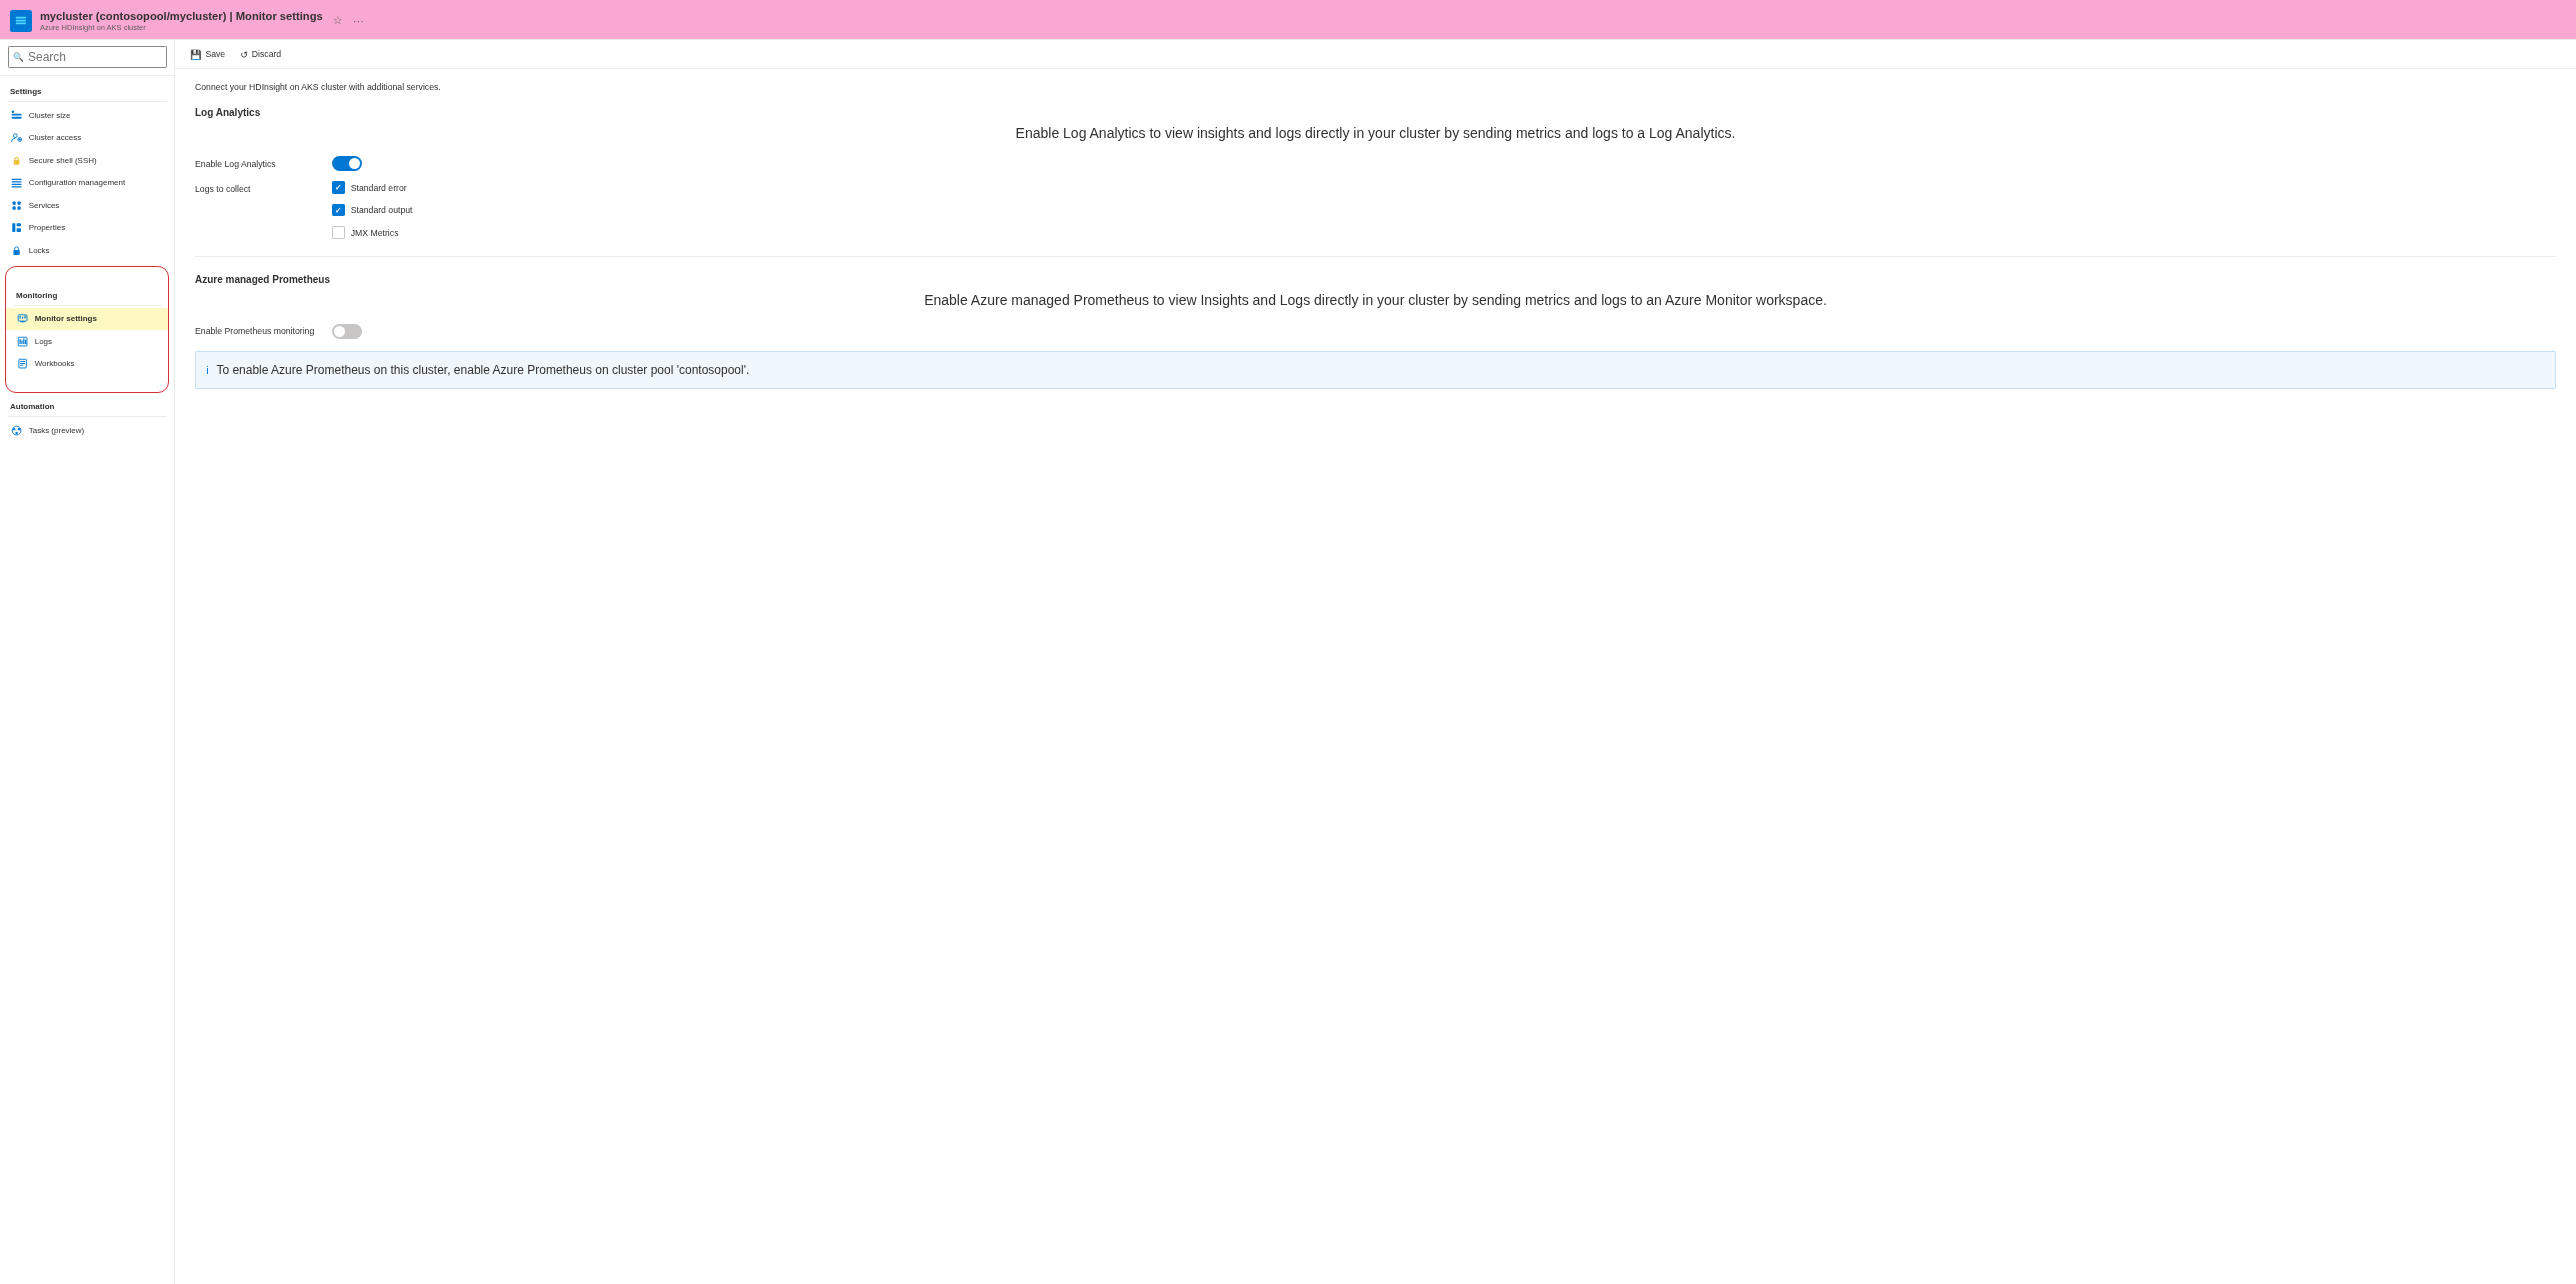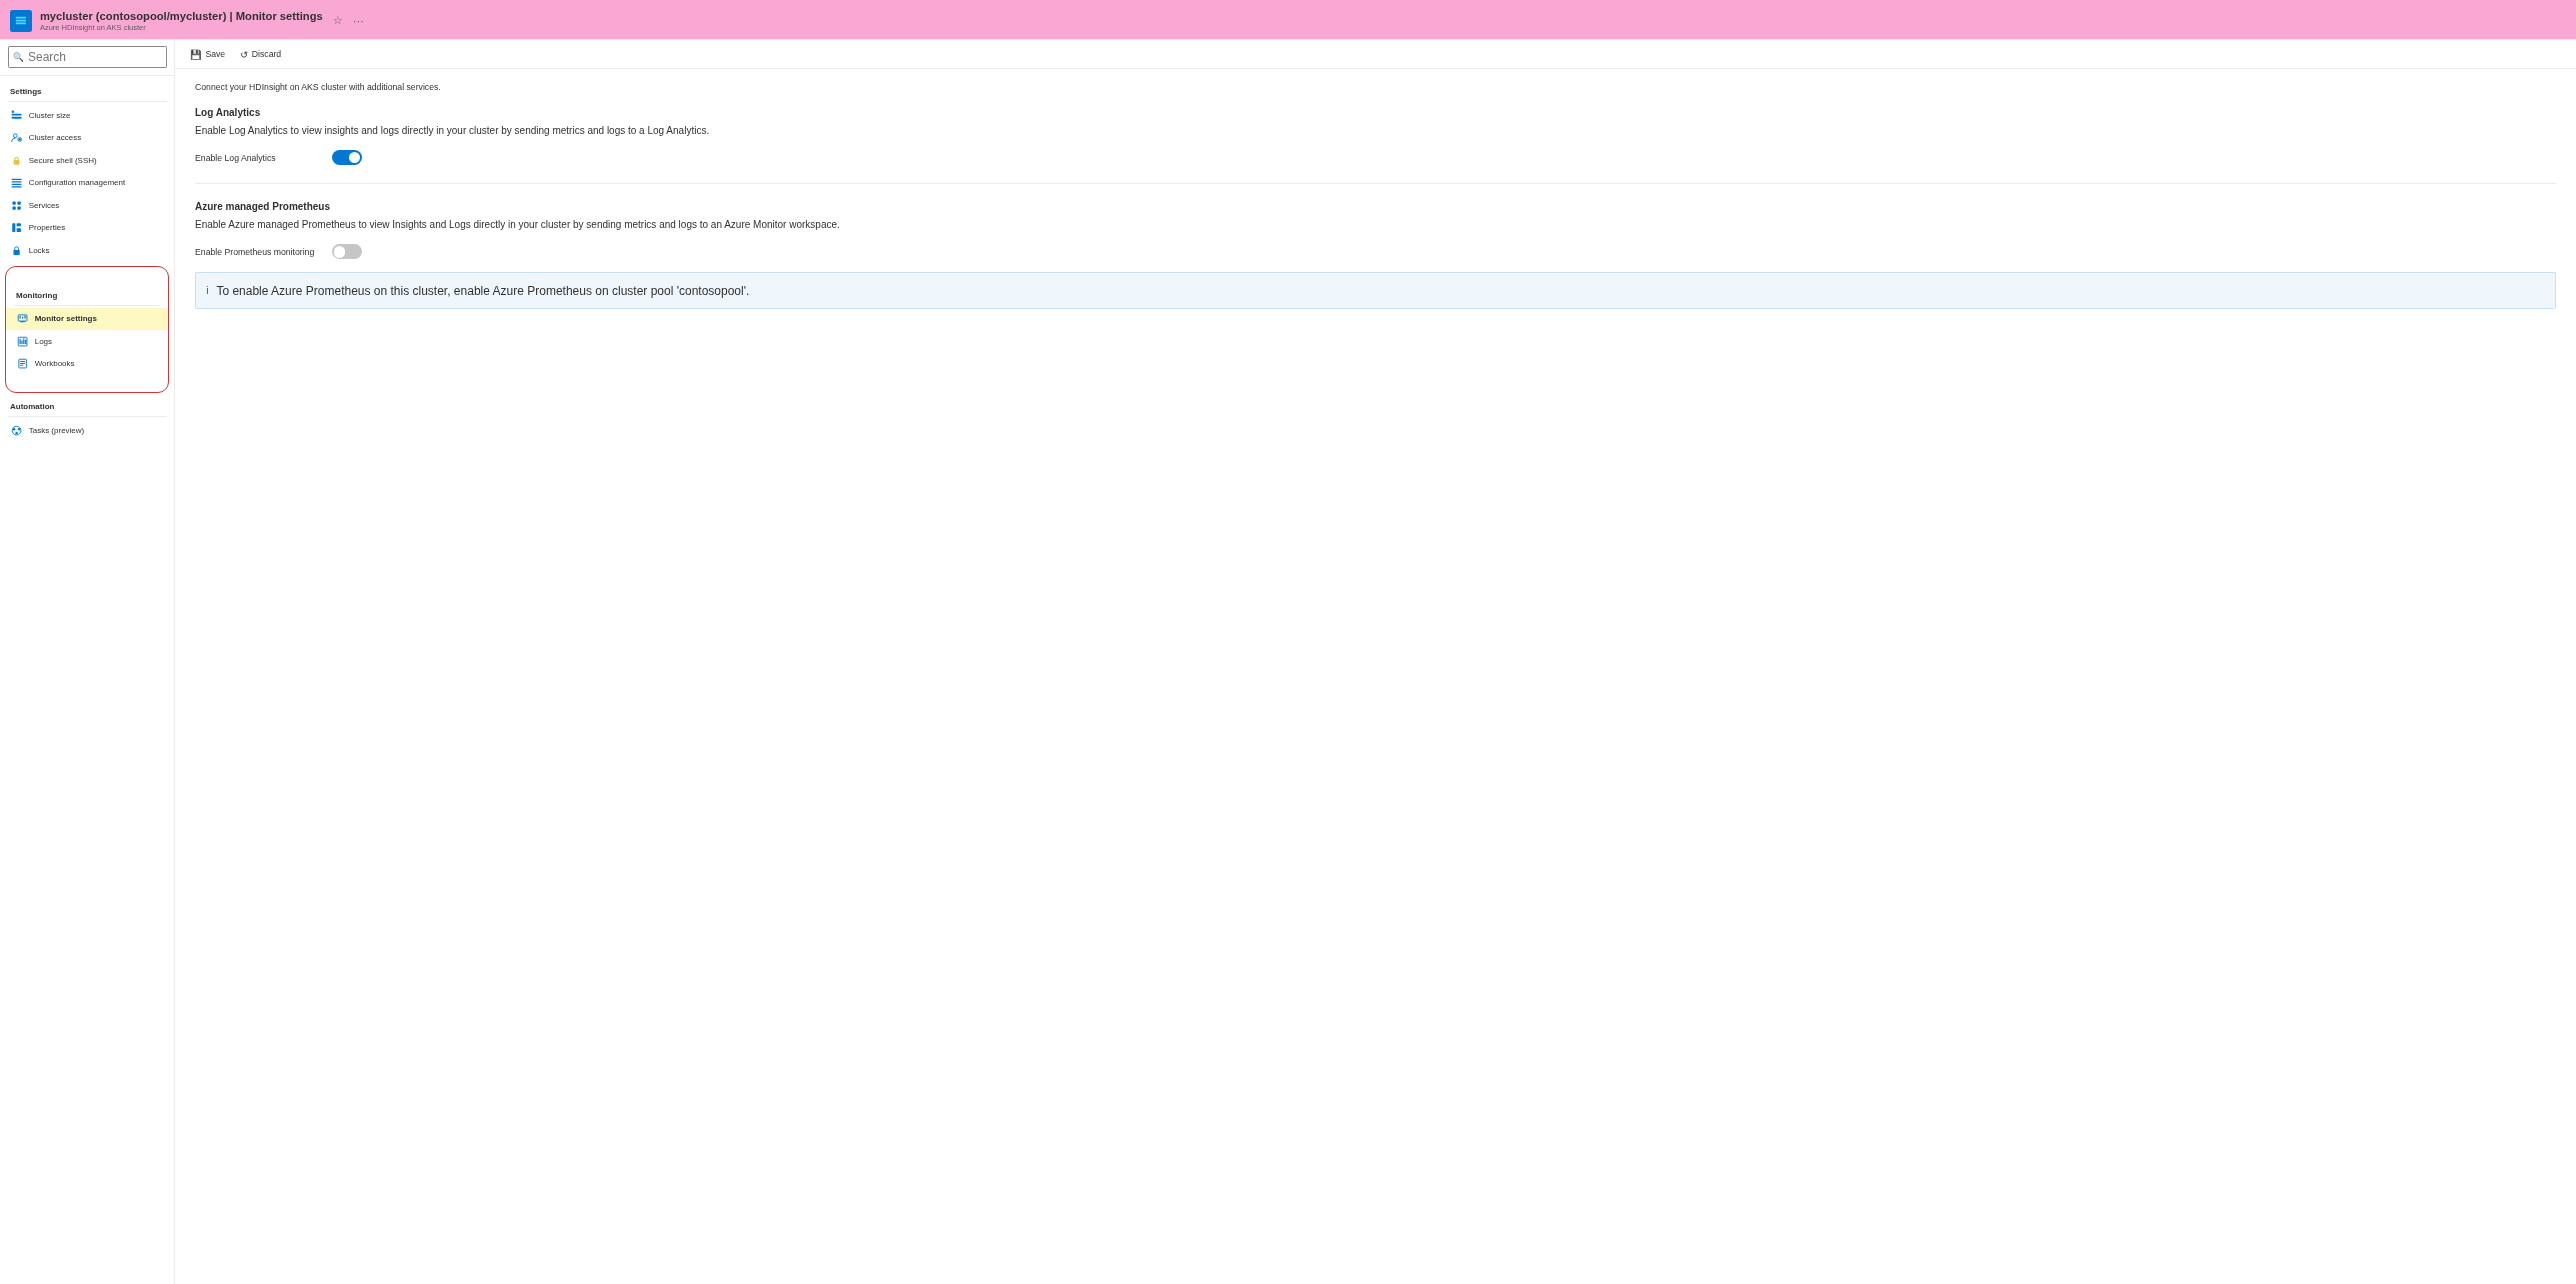--- a/index.html
+++ b/index.html
@@ -74,21 +74,21 @@
     .toolbar-btn {
       display: flex; align-items: center; gap: 3.7px; background: none; border: none;
       cursor: pointer; font-size: 8.7px; color: #323130; padding: 2.5px 2.5px;
     }
     .toolbar-btn .tb-icon { font-size: 9.4px; }
 
     .content-area { padding: 12.5px 20px; }
     .connect-desc { font-size: 8.7px; color: #323130; margin-bottom: 15px; }
 
     .section-title { font-size: 10px; font-weight: 700; color: #323130; margin-bottom: 5px; }
-    .section-desc { font-size: 10px; color: #323130; margin-bottom: 12.5px; line-height: 1.5; }
+    .section-desc { font-size: 14px; color: #323130; margin-bottom: 12.5px; line-height: 1.5; text-align: center; }
 
     .form-row {
       display: flex; align-items: flex-start; margin-bottom: 10px;
     }
     .form-label { width: 137px; min-width: 137px; font-size: 8.7px; color: #323130; padding-top: 2.5px; }
 
     
     .toggle {
       position: relative; width: 30px; height: 15px; cursor: pointer;
     }
@@ -322,20 +322,37 @@
 
         <div class="form-row">
           <div class="form-label">Enable Log Analytics</div>
           <div class="toggle">
             <div class="toggle-track on">
               <div class="toggle-thumb"></div>
             </div>
           </div>
         </div>
 
+        <div class="form-row">
+          <div class="form-label">Logs to collect</div>
+          <div class="checkbox-group">
+            <div class="checkbox-row">
+              <div class="checkbox-box checked"></div>
+              <span class="checkbox-label">Standard error</span>
+            </div>
+            <div class="checkbox-row">
+              <div class="checkbox-box checked"></div>
+              <span class="checkbox-label">Standard output</span>
+            </div>
+            <div class="checkbox-row">
+              <div class="checkbox-box"></div>
+              <span class="checkbox-label">JMX Metrics</span>
+            </div>
+          </div>
+        </div>
       </div>
 
       <div class="section-divider"></div>
 
       <div>
         <div class="section-title">Azure managed Prometheus</div>
         <p class="section-desc">Enable Azure managed Prometheus to view Insights and Logs directly in your cluster by sending metrics and logs to an Azure Monitor workspace.</p>
 
         <div class="form-row">
           <div class="form-label">Enable Prometheus monitoring</div>

